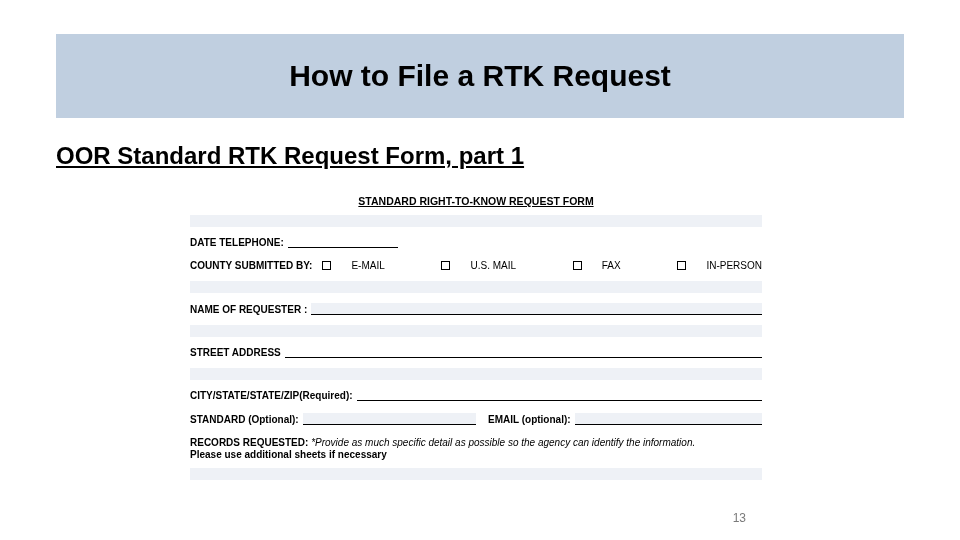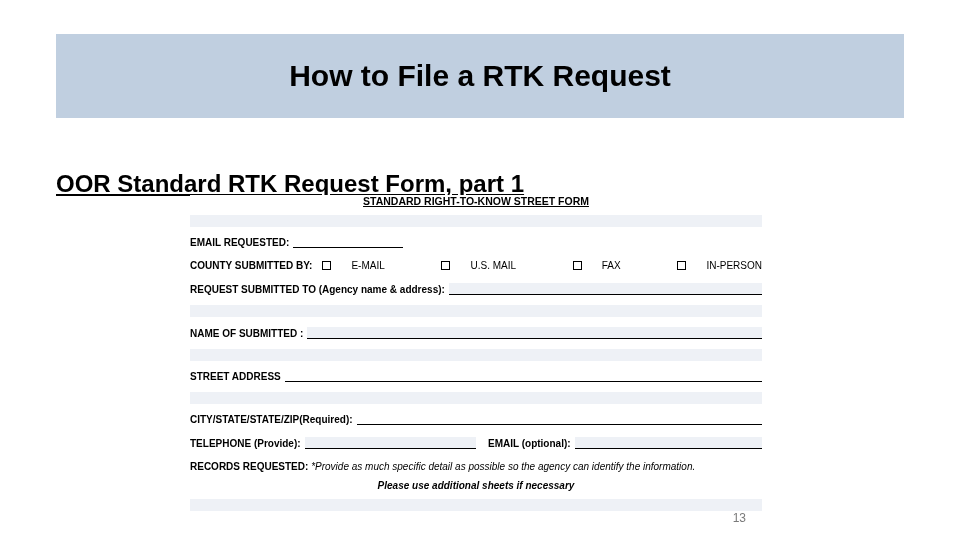--- a/index.html
+++ b/index.html
@@ -36,21 +36,20 @@
   }
   .subtitle {
     position: absolute;
     left: 56px;
     top: 142px;
     font-family: Arial, Helvetica, sans-serif;
     font-size: 24px;
     font-weight: 700;
     text-decoration: underline;
     color: #000;
-    margin-top: 28px;
   }
   .form {
     position: absolute;
     left: 190px;
     top: 195px;
     width: 572px;
     background: #fff;
     font-family: Arial, Helvetica, sans-serif;
     font-size: 10px;
     color: #000;
@@ -121,24 +120,22 @@
   }
   .rec-row {
     margin-top: 10px;
   }
   .rec-italic {
     font-style: italic;
     font-weight: 400;
     margin-top: 20px;
   }
   .rec-bi {
-    font-style: italic;
-    font-weight: 700;
-    margin-top: 8px;
-    text-align: center;
+    font-weight: 700;
+    margin-top: 1px;
   }
   .shade-run {
     background: #eef1f6;
     height: 12px;
     margin-top: 8px;
     width: 100%;
   }
   .pagenum {
     position: absolute;
     right: 22px;
@@ -153,25 +150,25 @@
 
 <div class="slide">
 
   <div class="title-band">
     <h1>How to File a RTK Request</h1>
   </div>
 
   <div class="subtitle">OOR Standard RTK Request Form, part 1</div>
 
   <div class="form">
-    <div class="form-heading">STANDARD RIGHT-TO-KNOW STREET FORM</div>
+    <div class="form-heading">STANDARD RIGHT-TO-KNOW REQUEST FORM</div>
 
     <div class="shade-run"></div>
     <div class="row">
-      <span class="label">EMAIL REQUESTED:</span>
+      <span class="label">DATE TELEPHONE:</span>
       <span class="underline" style="flex:0 0 110px"></span>
     </div>
 
     <div class="row">
       <span class="label">COUNTY SUBMITTED BY:</span>
       <span class="checkboxes">
         <span class="cb">
             <span class="box"></span>
             <span>E-MAIL</span>
           </span>
@@ -183,46 +180,42 @@
             <span class="box"></span>
             <span>FAX</span>
           </span>
         <span class="cb">
             <span class="box"></span>
             <span>IN-PERSON</span>
           </span>
       </span>
     </div>
 
-    <div class="row">
-      <span class="label">REQUEST SUBMITTED TO (Agency name &amp; address):</span>
-      <span class="shadefill"></span>
-    </div>
     <div class="shade-before"></div>
 
     <div class="row">
-      <span class="label">NAME OF SUBMITTED :</span>
+      <span class="label">NAME OF REQUESTER :</span>
       <span class="shadefill"></span>
     </div>
 
     <div class="shade-before"></div>
     <div class="row">
       <span class="label">STREET ADDRESS</span>
       <span class="underline"></span>
     </div>
 
     <div class="shade-before"></div>
     <div class="row">
       <span class="label">CITY/STATE/STATE/ZIP(Required):</span>
       <span class="underline"></span>
     </div>
 
     <div class="row halves">
       <span class="half">
-        <span class="label">TELEPHONE (Provide):</span>
+        <span class="label">STANDARD (Optional):</span>
         <span class="shadefill"></span>
       </span>
       <span class="half">
         <span class="label" style="margin-left:12px">EMAIL (optional):</span>
         <span class="shadefill"></span>
       </span>
     </div>
 
     <div class="rec-row">
       <span class="label">RECORDS REQUESTED:</span>

